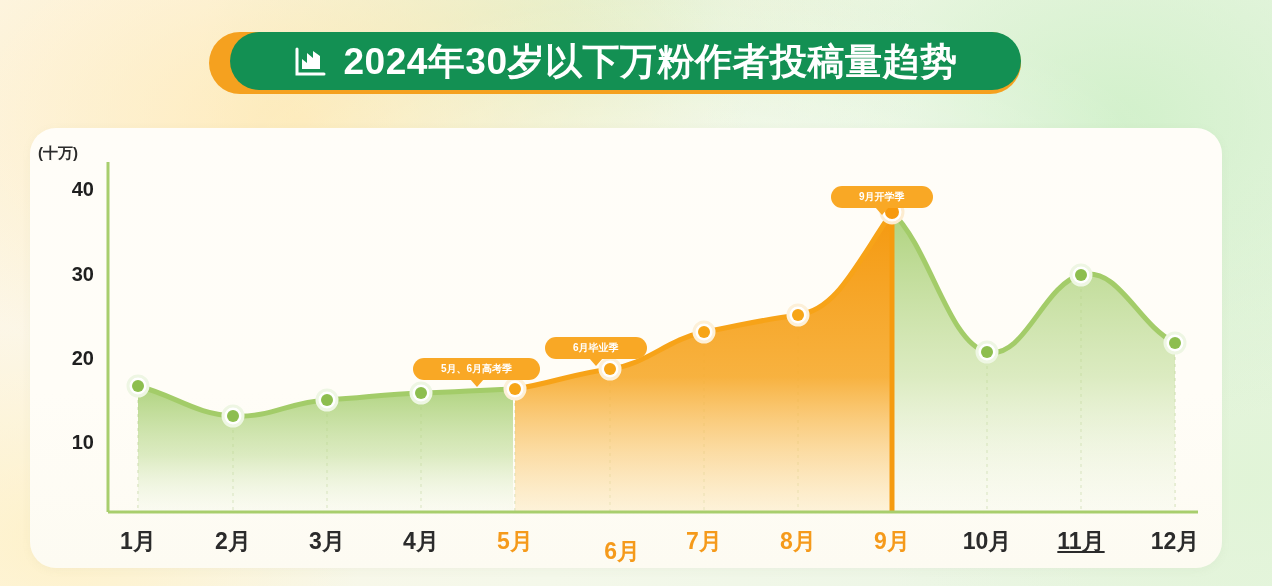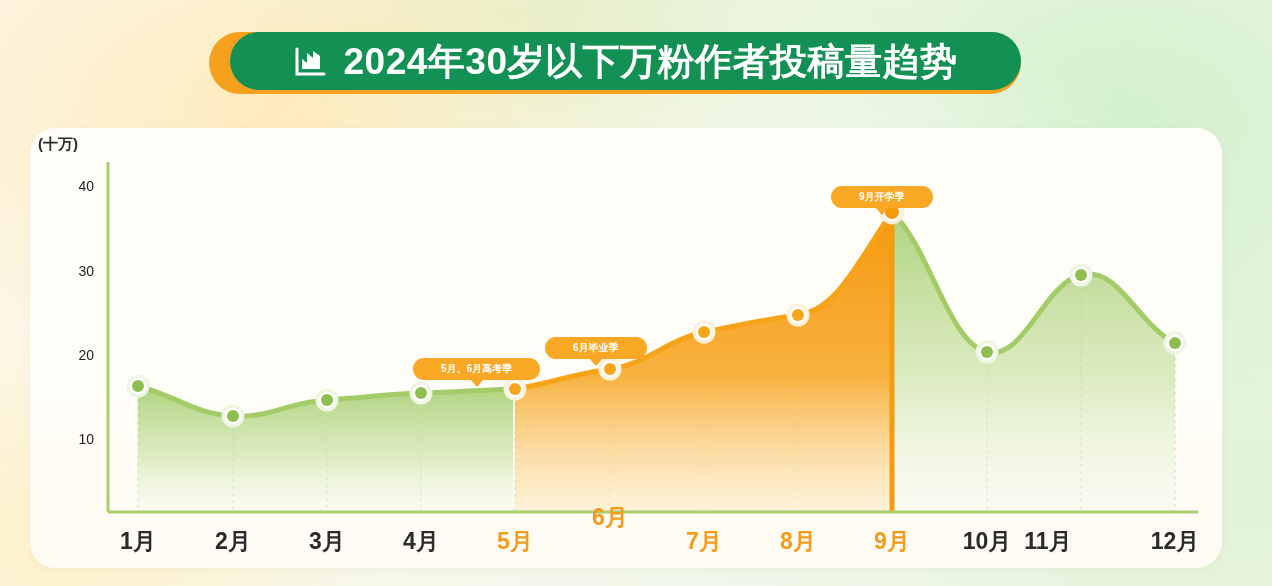--- a/index.html
+++ b/index.html
@@ -34,21 +34,21 @@
 
   
   #card{position:absolute;left:30px;top:128px;width:1192px;height:440px;
     border-radius:26px;
     background:linear-gradient(180deg,#fffdf8 0%,#fffdf7 60%,#fdfbf2 100%);
     box-shadow:0 2px 10px rgba(140,150,120,.07);overflow:hidden;}
 
   #plot{position:absolute;left:0;top:0;width:1192px;height:440px;}
 
   .axis-unit{position:absolute;font-size:15px;color:#2b2b2b;font-weight:bold;}
-  .ytick{position:absolute;font-size:14px;color:#1f1f1f;font-weight:normal;
+  .ytick{position:absolute;font-size:20px;color:#1f1f1f;font-weight:bold;
     text-align:right;width:46px;}
   .xtick{position:absolute;font-size:23px;color:#2b2b2b;font-weight:bold;
     text-align:center;width:60px;}
   .xtick.hl{color:#f59a1b;}
 
   
   .callout{position:absolute;background:#f9a825;color:#fff;border-radius:12px;
     padding:5px 28px;font-size:10px;font-weight:bold;line-height:1.22;
     white-space:nowrap;text-align:center;}
   .callout:after{content:"";position:absolute;left:50%;bottom:-7px;
@@ -164,37 +164,37 @@
       <circle cx="862" cy="84" r="7" fill="#f7990d"></circle>
       <circle cx="957" cy="224" r="10" fill="#ffffff" stroke="#eef6e3" stroke-width="3"></circle>
       <circle cx="957" cy="224" r="6" fill="#8dbe4f"></circle>
       <circle cx="1051" cy="147" r="10" fill="#ffffff" stroke="#eef6e3" stroke-width="3"></circle>
       <circle cx="1051" cy="147" r="6" fill="#8dbe4f"></circle>
       <circle cx="1145" cy="215" r="10" fill="#ffffff" stroke="#eef6e3" stroke-width="3"></circle>
       <circle cx="1145" cy="215" r="6" fill="#8dbe4f"></circle>
     </g>
   </svg>
 
-  <div class="axis-unit" style="left:8px;top:7px;">(十万)</div>
+  <div class="axis-unit" style="left:8px;top:16px;">(十万)</div>
   <div class="ytick" style="left:18px;top:50px;">40</div>
   <div class="ytick" style="left:18px;top:135px;">30</div>
   <div class="ytick" style="left:18px;top:219px;">20</div>
   <div class="ytick" style="left:18px;top:303px;">10</div>
 
   <div class="xtick" style="left:78px;top:398px;">1月</div>
   <div class="xtick" style="left:173px;top:398px;">2月</div>
   <div class="xtick" style="left:267px;top:398px;">3月</div>
   <div class="xtick" style="left:361px;top:398px;">4月</div>
   <div class="xtick hl" style="left:455px;top:398px;">5月</div>
-  <div class="xtick hl" style="left:550px;top:374px;">6月</div>
+  <div class="xtick hl" style="left:550px;top:408px;text-align:right;">6月</div>
   <div class="xtick hl" style="left:644px;top:398px;">7月</div>
   <div class="xtick hl" style="left:738px;top:398px;">8月</div>
   <div class="xtick hl" style="left:832px;top:398px;">9月</div>
   <div class="xtick" style="left:927px;top:398px;">10月</div>
-  <div class="xtick" style="left:988px;top:398px;">11月</div>
+  <div class="xtick" style="left:1021px;top:398px;text-decoration:underline;">11月</div>
   <div class="xtick" style="left:1115px;top:398px;">12月</div>
 
   <div class="callout" style="left:383px;top:230px;">5月、6月高考季</div>
 
   <div class="callout" style="left:515px;top:209px;">6月毕业季</div>
 
 
   <div class="callout" style="left:801px;top:58px;">9月开学季</div>
 
 </div>

